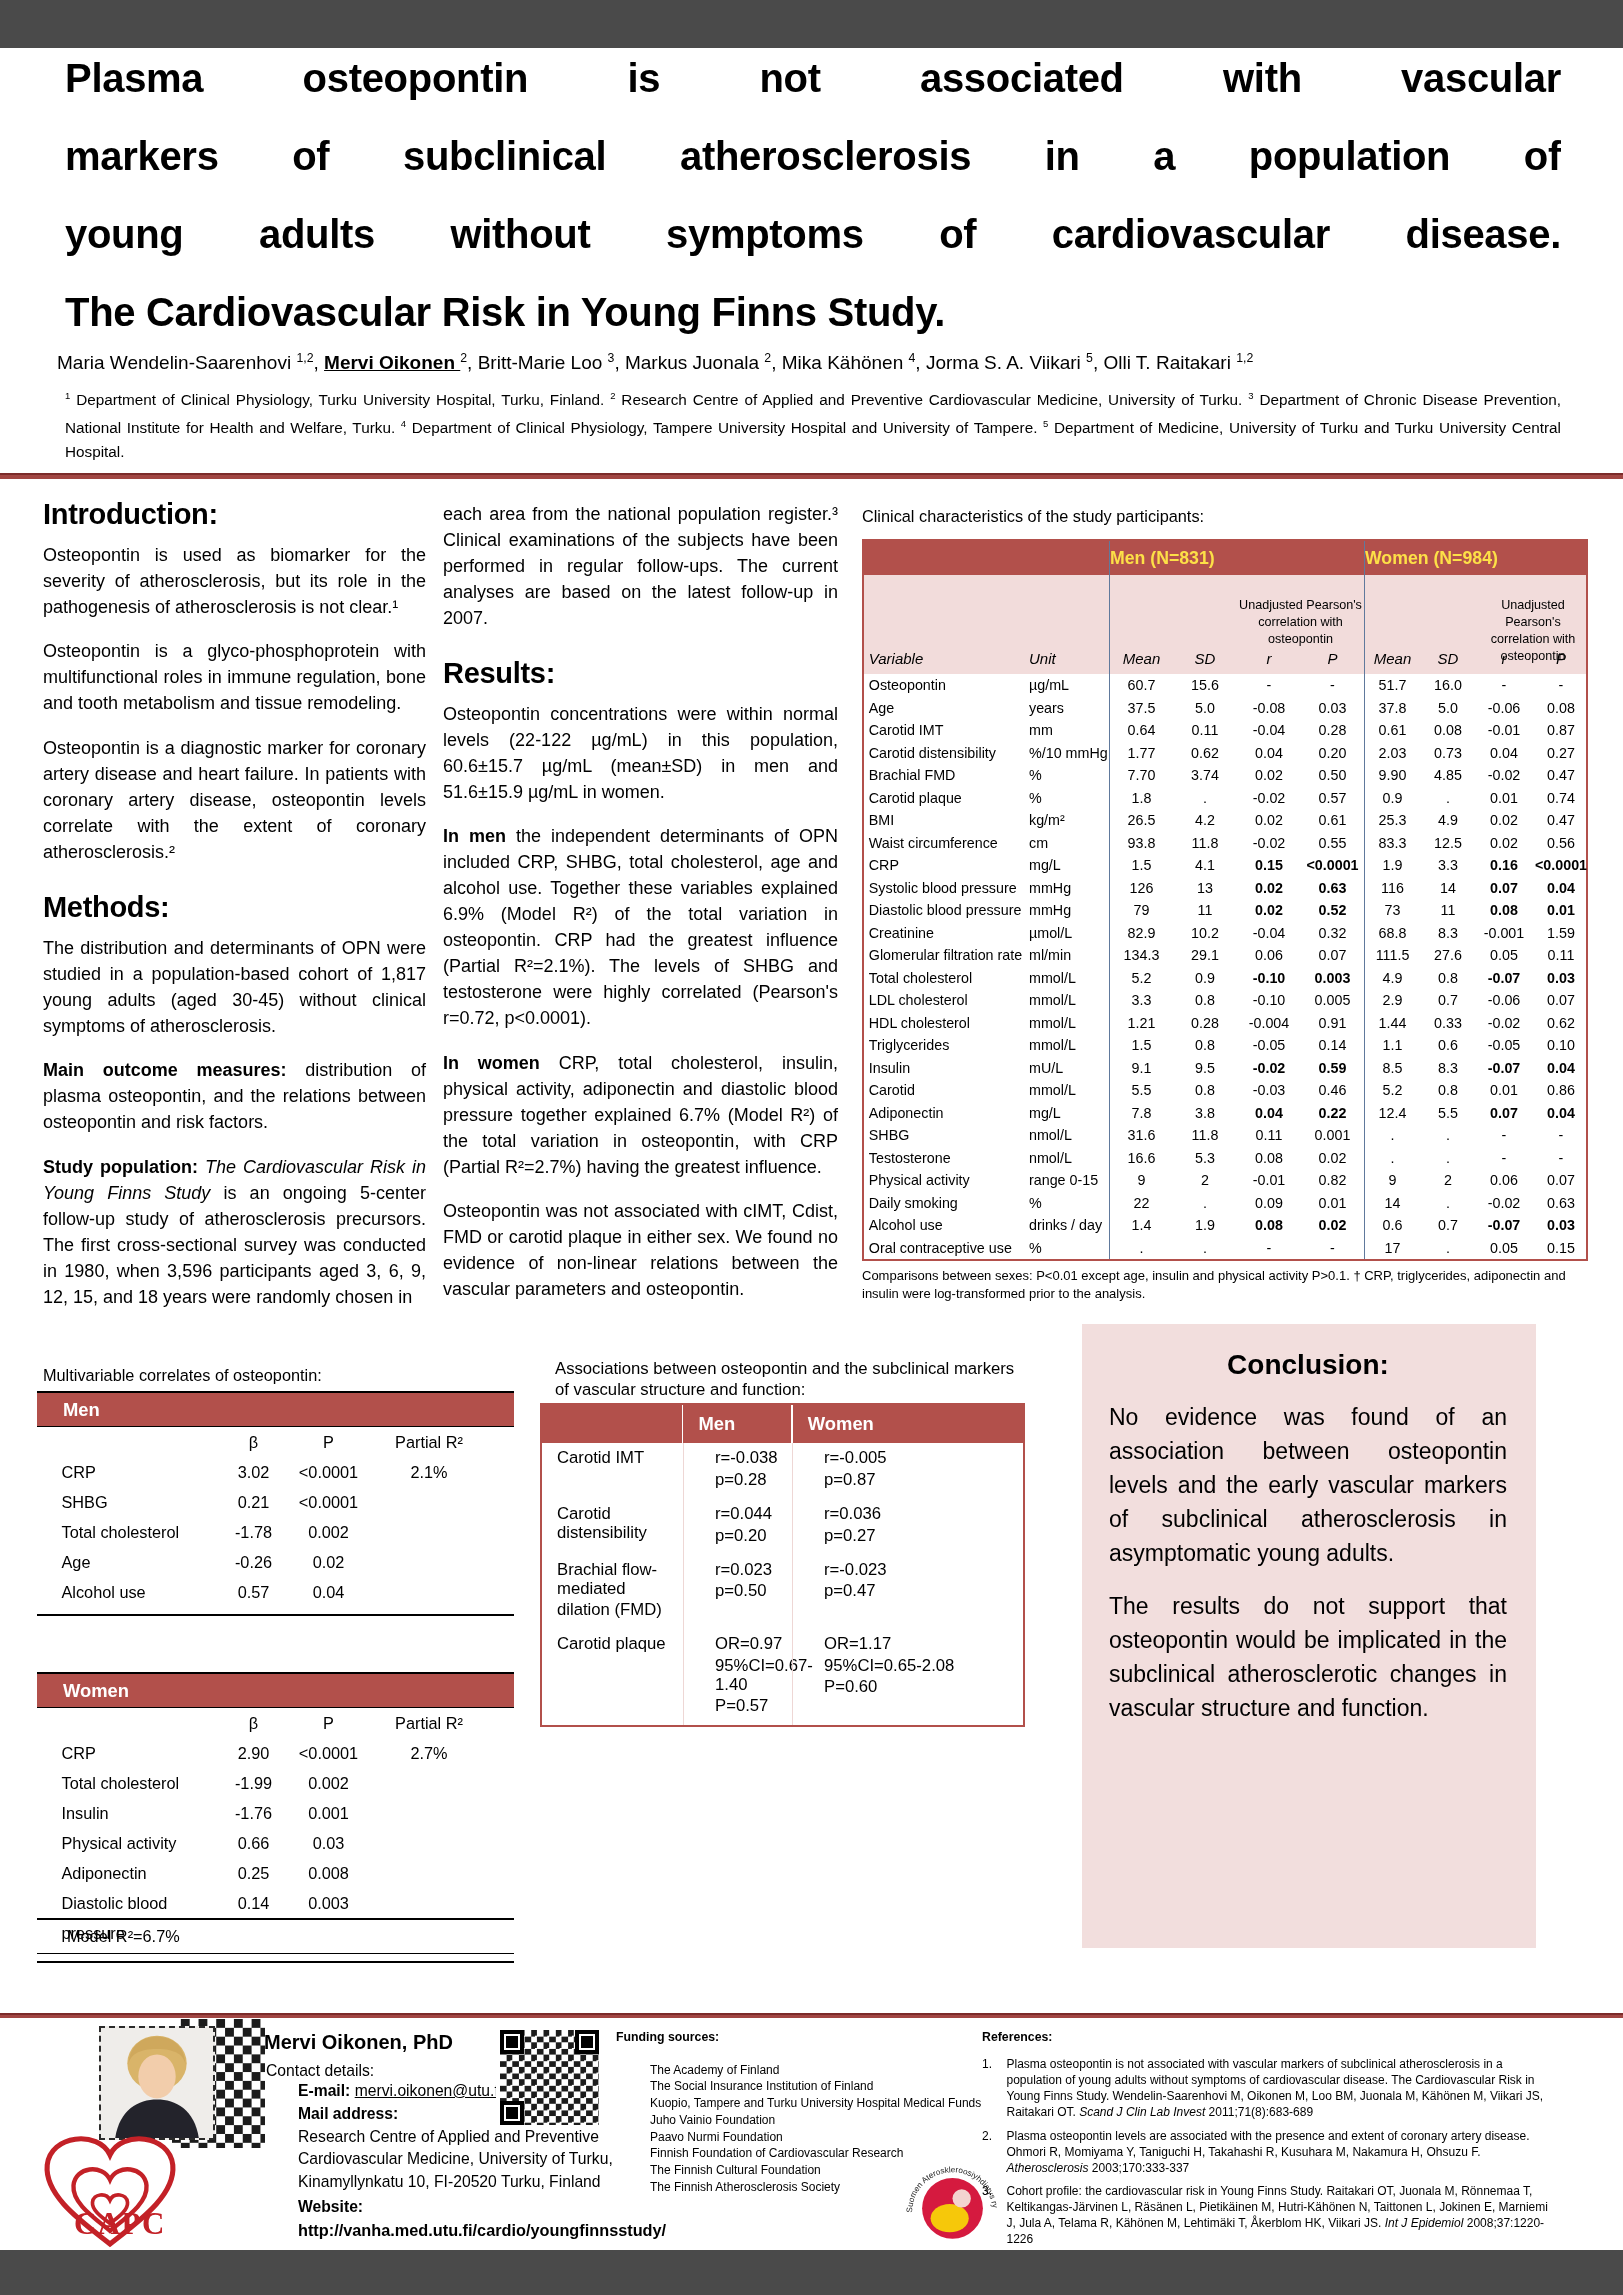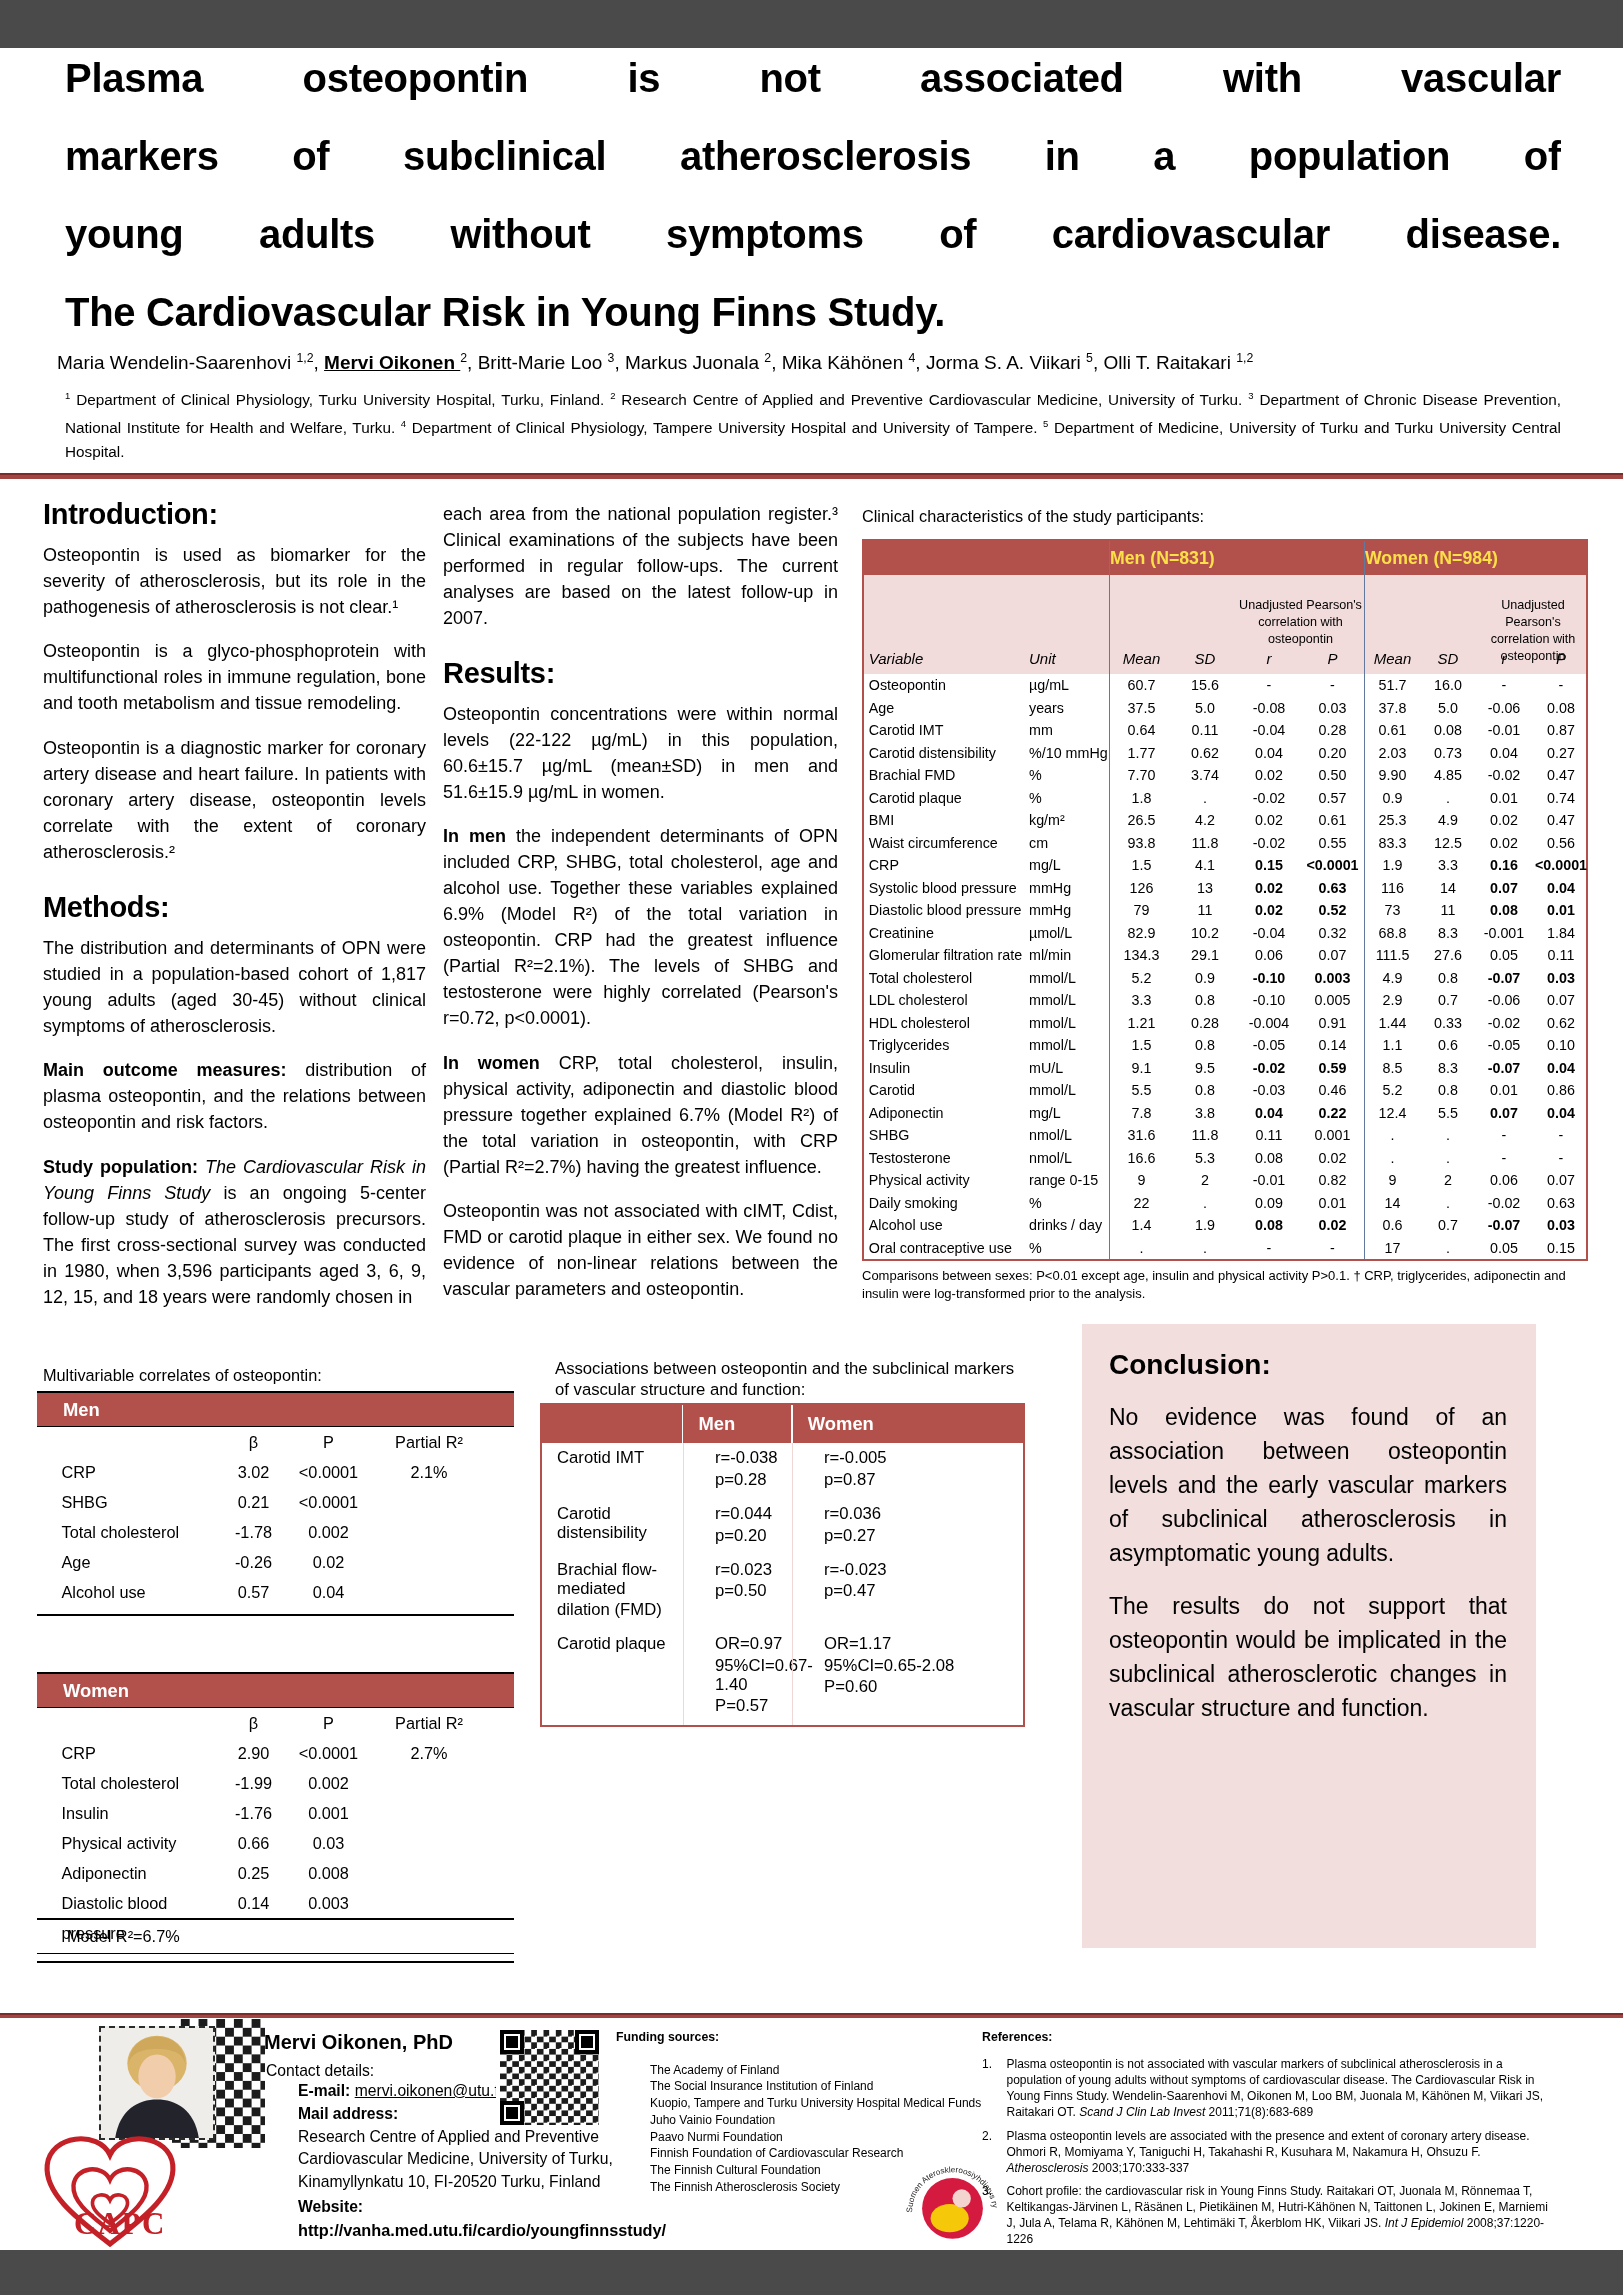--- a/index.html
+++ b/index.html
@@ -60,21 +60,21 @@
   .as-table{left:540px;top:1403px;width:485px;border:2px solid #b2504b;box-sizing:border-box;background:#fff;}
   .as-head{display:grid;grid-template-columns:140px 108px 232px;gap:1.4px;background:#fff;}
   .as-head > div{background:#b2504b;height:38px;line-height:38px;color:#fff;font-weight:bold;font-size:18.4px;padding-left:15px;}
   .as-row{display:grid;grid-template-columns:141px 109px 234px;}
   .as-row > div{padding:5.4px 0 6.8px 15px;font-size:16.7px;line-height:19px;}
   .as-row > div.vals{border-left:1.4px solid #eed7d5;padding-left:31px;}
   .as-line{display:block;margin-bottom:2.7px;}
 
   
   .conc{left:1082px;top:1324px;width:454px;height:624px;background:#f2dedd;box-sizing:border-box;padding:24.5px 29px 0 27px;}
-  .conc h2{font-size:28px;margin:0 0 5.4px 0;}
+  .conc h2{font-size:28px;margin:0 0 5.4px 0;text-align:center;}
   .conc p{font-size:23px;line-height:34px;text-align:justify;margin:19px 0 0 0;}
 
   
   .checker{background:conic-gradient(#1c1c1c 90deg,#fff 90deg 180deg,#1c1c1c 180deg 270deg,#fff 270deg) 0 0/17.7px 17.7px;}
   .photo-box{left:99px;top:2026px;width:112px;height:110px;border:2.7px dashed #2a2a2a;background:#efedea;overflow:hidden;}
   .f-name{left:264px;top:2031px;font-size:20px;font-weight:bold;}
   .f-bold{font-weight:bold;}
   .f-contact{left:266px;top:2060px;font-size:15.7px;line-height:22.5px;}
   .f-sub{left:298px;width:381px;font-size:15.7px;line-height:22.5px;}
   .qr{left:496px;top:2026px;width:105px;height:101px;background:#fff;border:1.4px solid #fff;}
@@ -306,21 +306,21 @@
       <div class="ct-row">
         <div>Creatinine</div>
         <div>µmol/L</div>
         <div class="bl">82.9</div>
         <div>10.2</div>
         <div>-0.04</div>
         <div>0.32</div>
         <div class="bl">68.8</div>
         <div>8.3</div>
         <div>-0.001</div>
-        <div>1.84</div>
+        <div>1.59</div>
       </div>
 
       <div class="ct-row">
         <div>Glomerular filtration rate</div>
         <div>ml/min</div>
         <div class="bl">134.3</div>
         <div>29.1</div>
         <div>0.06</div>
         <div>0.07</div>
         <div class="bl">111.5</div>

